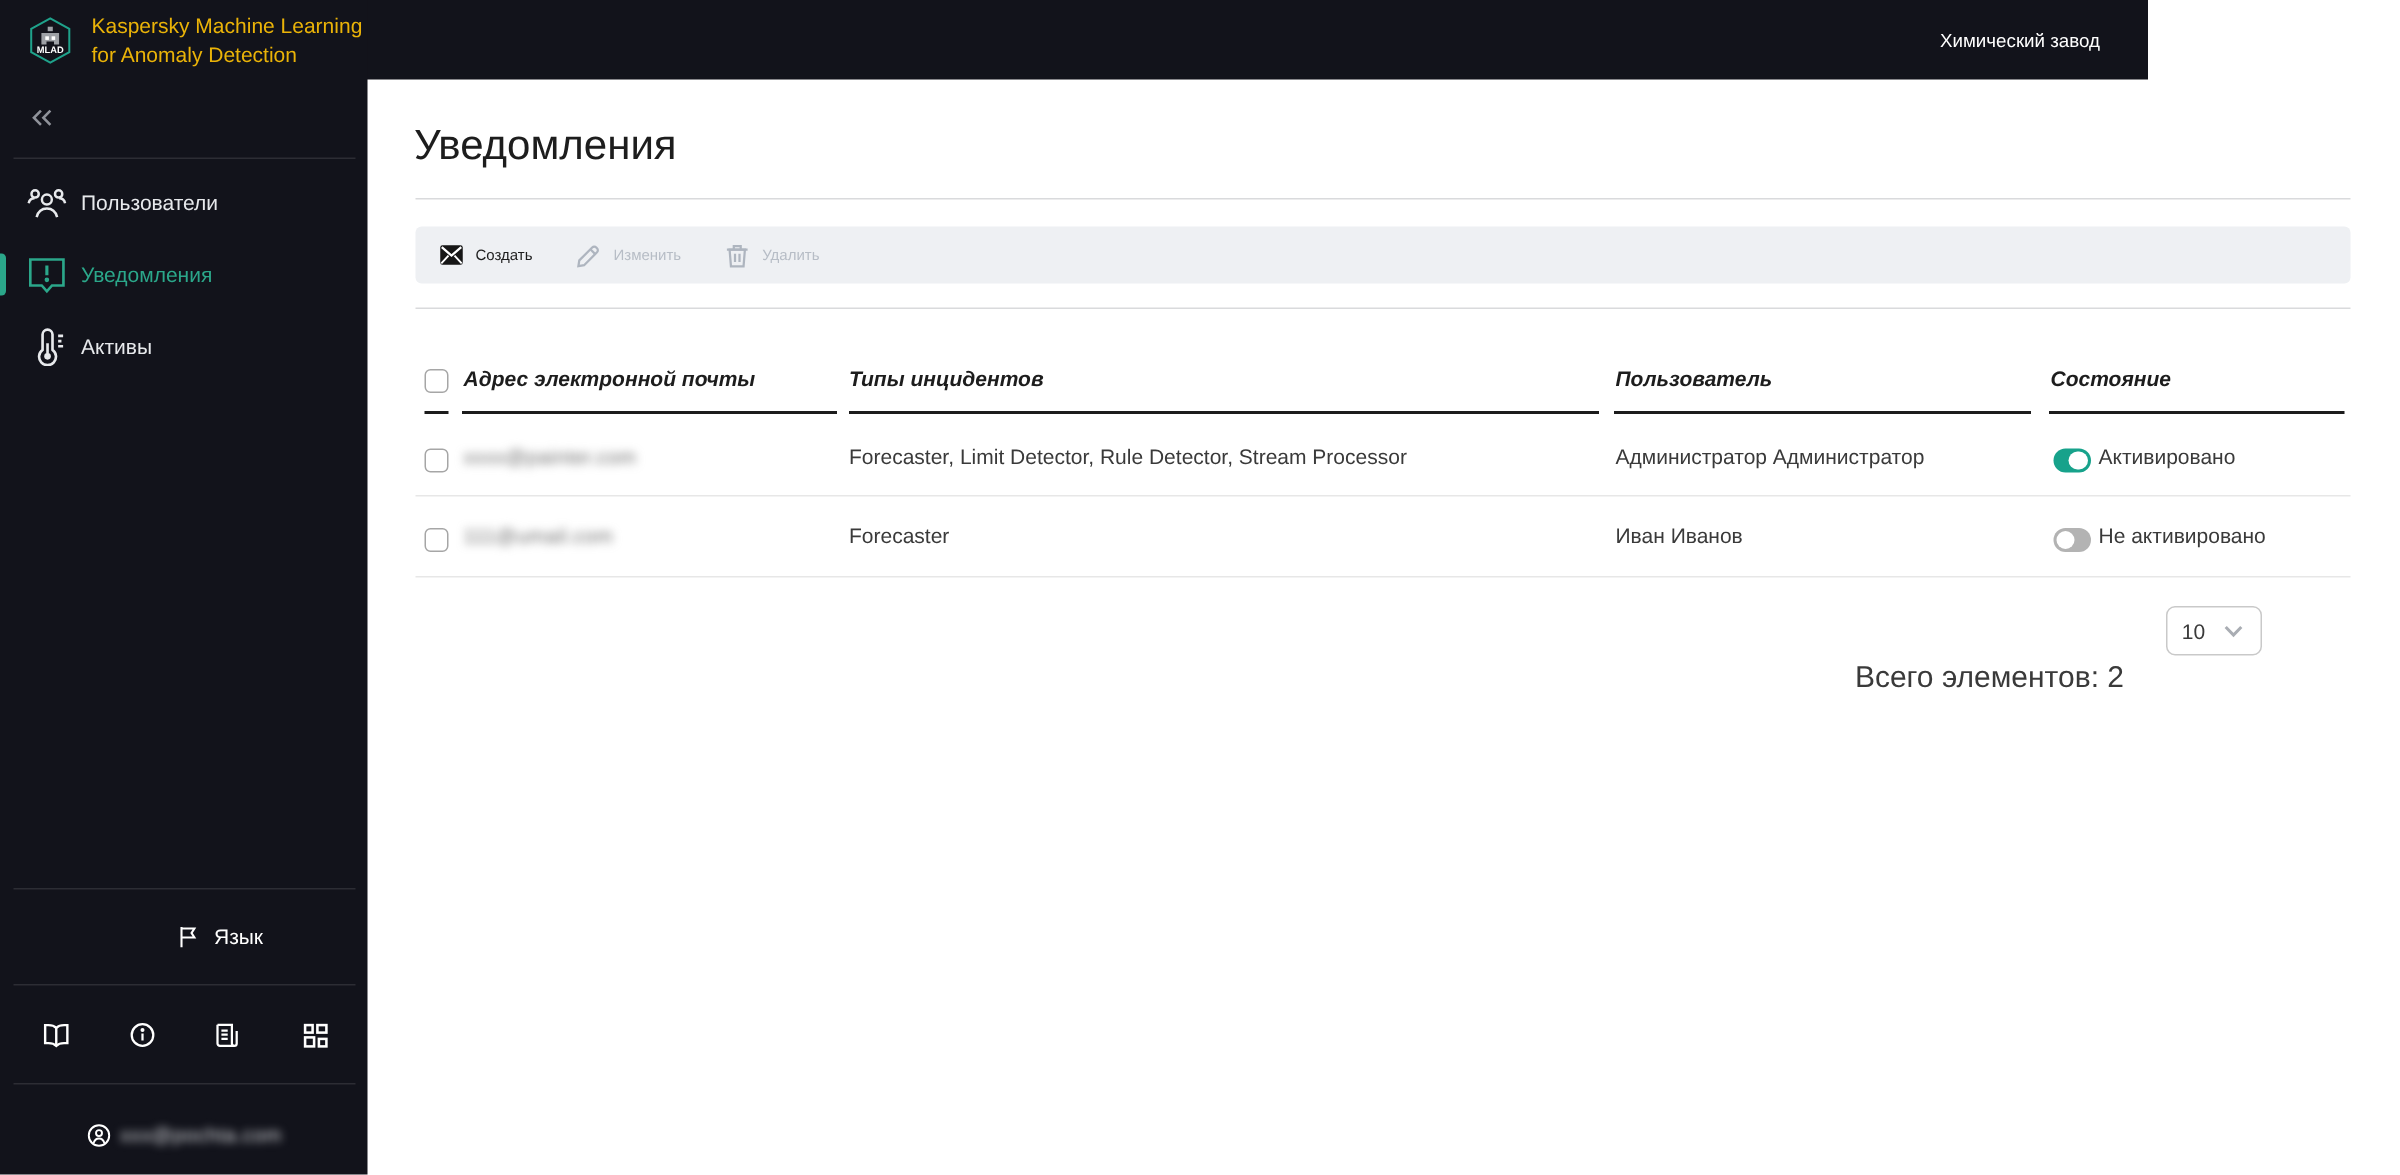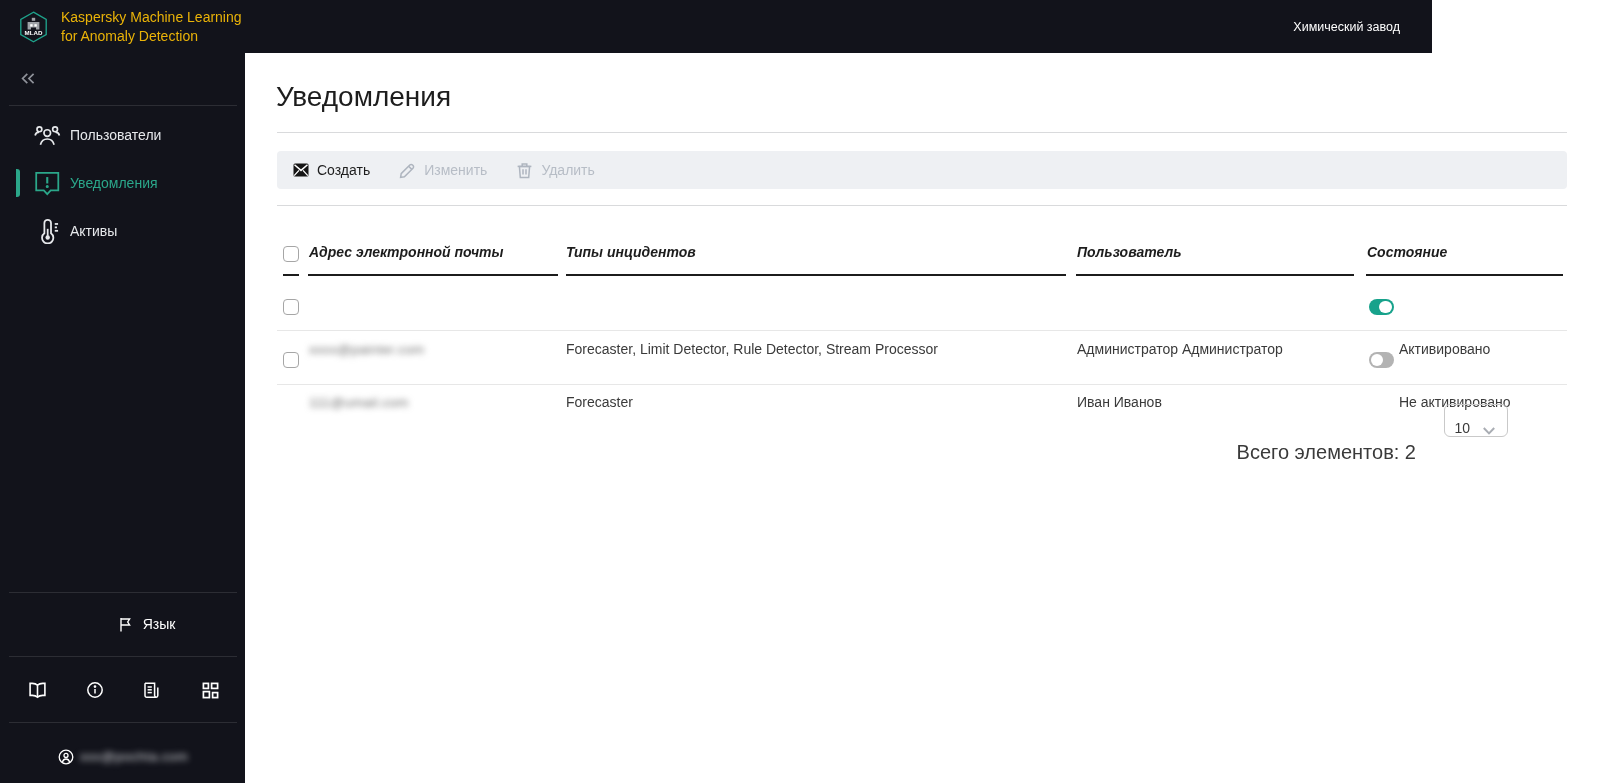--- a/index.html
+++ b/index.html
@@ -7,55 +7,55 @@
   html,body { width:1600px; height:783px; background:#fff; overflow:hidden;
     font-family:"Liberation Sans", sans-serif; }
   
   .topbar { position:absolute; left:0; top:0; width:1432px; height:53px; background:#12131b; z-index:3; }
   .plant { position:absolute; right:32px; top:19.5px; color:#fff; font-size:12.5px; }
   .sidebar { position:absolute; left:0; top:0; width:245px; height:783px; background:#12131b; z-index:4; }
   .sep { position:absolute; left:9px; width:228px; height:1px; background:#2c2d34; }
   .brand { position:absolute; left:19px; top:11px; }
   .brandtitle { position:absolute; left:61px; top:8px; color:#eab308; font-size:14px; line-height:19px; }
   
-  .menu { position:absolute; left:16px; top:111px; width:224px; }
+  .menu { position:absolute; left:0; top:111px; width:224px; }
   .mi { position:relative; height:48px; display:flex; align-items:center; color:#e7e9ec; font-size:14px; }
   .mi svg { position:absolute; left:18px; width:26.5px; height:26.5px; }
   .mi .lbl { position:absolute; left:54px; }
   .mi.active { color:#2ba78a; }
   .mi.active .bar { position:absolute; left:0; top:10px; width:4px; height:28px; background:#2ba78a; border-radius:0 3px 3px 0; }
   .lang { position:absolute; left:0; top:600px; width:292px; height:48px; display:flex; align-items:center; justify-content:center; color:#fff; font-size:14px; gap:9px; }
   .brow { position:absolute; left:0; top:664px; width:245px; height:52px; display:flex; align-items:center; }
   .brow svg { position:absolute; }
   .urow { position:absolute; left:0; top:730px; width:245px; height:53px; display:flex; align-items:center; }
   .blurmail { filter:blur(3px); color:#d2d4d8; font-size:13.5px; letter-spacing:0.3px; }
   
   .main { position:absolute; left:245px; top:53px; width:1355px; height:730px; background:#fff; }
   h1 { position:absolute; left:31px; top:28px; font-size:28px; font-weight:400; color:#1d1d1d; }
   .rule { position:absolute; left:32px; width:1290px; height:1px; background:#d9dadc; }
   .toolbar { position:absolute; left:32px; top:98px; width:1290px; height:38px; background:#eef0f3; border-radius:4px; display:flex; align-items:center; }
-  .tbtn { display:flex; align-items:center; font-size:14px;justify-content:center; }
+  .tbtn { display:flex; align-items:center; font-size:10px;justify-content:center; }
   .tbtn svg { margin-right:8px; }
   .tbtn.on { color:#1d1d1d; }
   .tbtn.off { color:#b7bdc6; }
   
   .hcell { position:absolute; top:191px; font-size:14px; font-weight:700; color:#1d1d1d;font-style:italic; }
   .useg { position:absolute; height:2px; background:#1c1c1c; top:221px; }
   .cbx { position:absolute; width:16px; height:16px; border:1.5px solid #a6a6a6; border-radius:4px; background:#fff; }
   .rowline { position:absolute; left:32px; width:1290px; height:1px; background:#e7e7e7; }
-  .cell { position:absolute; font-size:14px; color:#3a3a3a;margin-top:45px; }
+  .cell { position:absolute; font-size:14px; color:#3a3a3a; }
   .toggle { position:absolute; width:24.5px; height:16px; border-radius:8px; }
   .toggle .knob { position:absolute; top:1.7px; width:12.6px; height:12.6px; border-radius:50%; background:#fff; }
   .tg-on { background:#17a28b; }
   .tg-on .knob { right:1.7px; }
   .tg-off { background:#b3b3b3; }
   .tg-off .knob { left:1.7px; }
   .blurcell { filter:blur(3.2px); color:#6e6e6e; font-size:13.5px; letter-spacing:0.3px; }
   .pagern { position:absolute; top:360px; right:184px; font-size:20px; color:#3a3a3a;margin-top:28px; }
-  .psel { position:absolute; left:1199px; top:351px; width:64px; height:33px; border:1px solid #c9c9c9; border-radius:6px; font-size:14px; color:#3a3a3a; display:flex; align-items:flex-end; }
+  .psel { position:absolute; left:1199px; top:351px; width:64px; height:33px; border:1px solid #c9c9c9; border-radius:6px; font-size:14px; color:#3a3a3a; display:flex; align-items:center; }
 </style>
 </head>
 <body>
 <div class="topbar">
     <div class="plant">Химический завод</div>
   </div>
 <div class="sidebar">
   <div class="brand">
     <svg width="29" height="32" viewBox="0 0 29 32">
       <path d="M14.5 1.2 L27.2 8.3 V23.7 L14.5 30.8 L1.8 23.7 V8.3 Z" fill="none" stroke="#1fa28b" stroke-width="1.35"></path>

